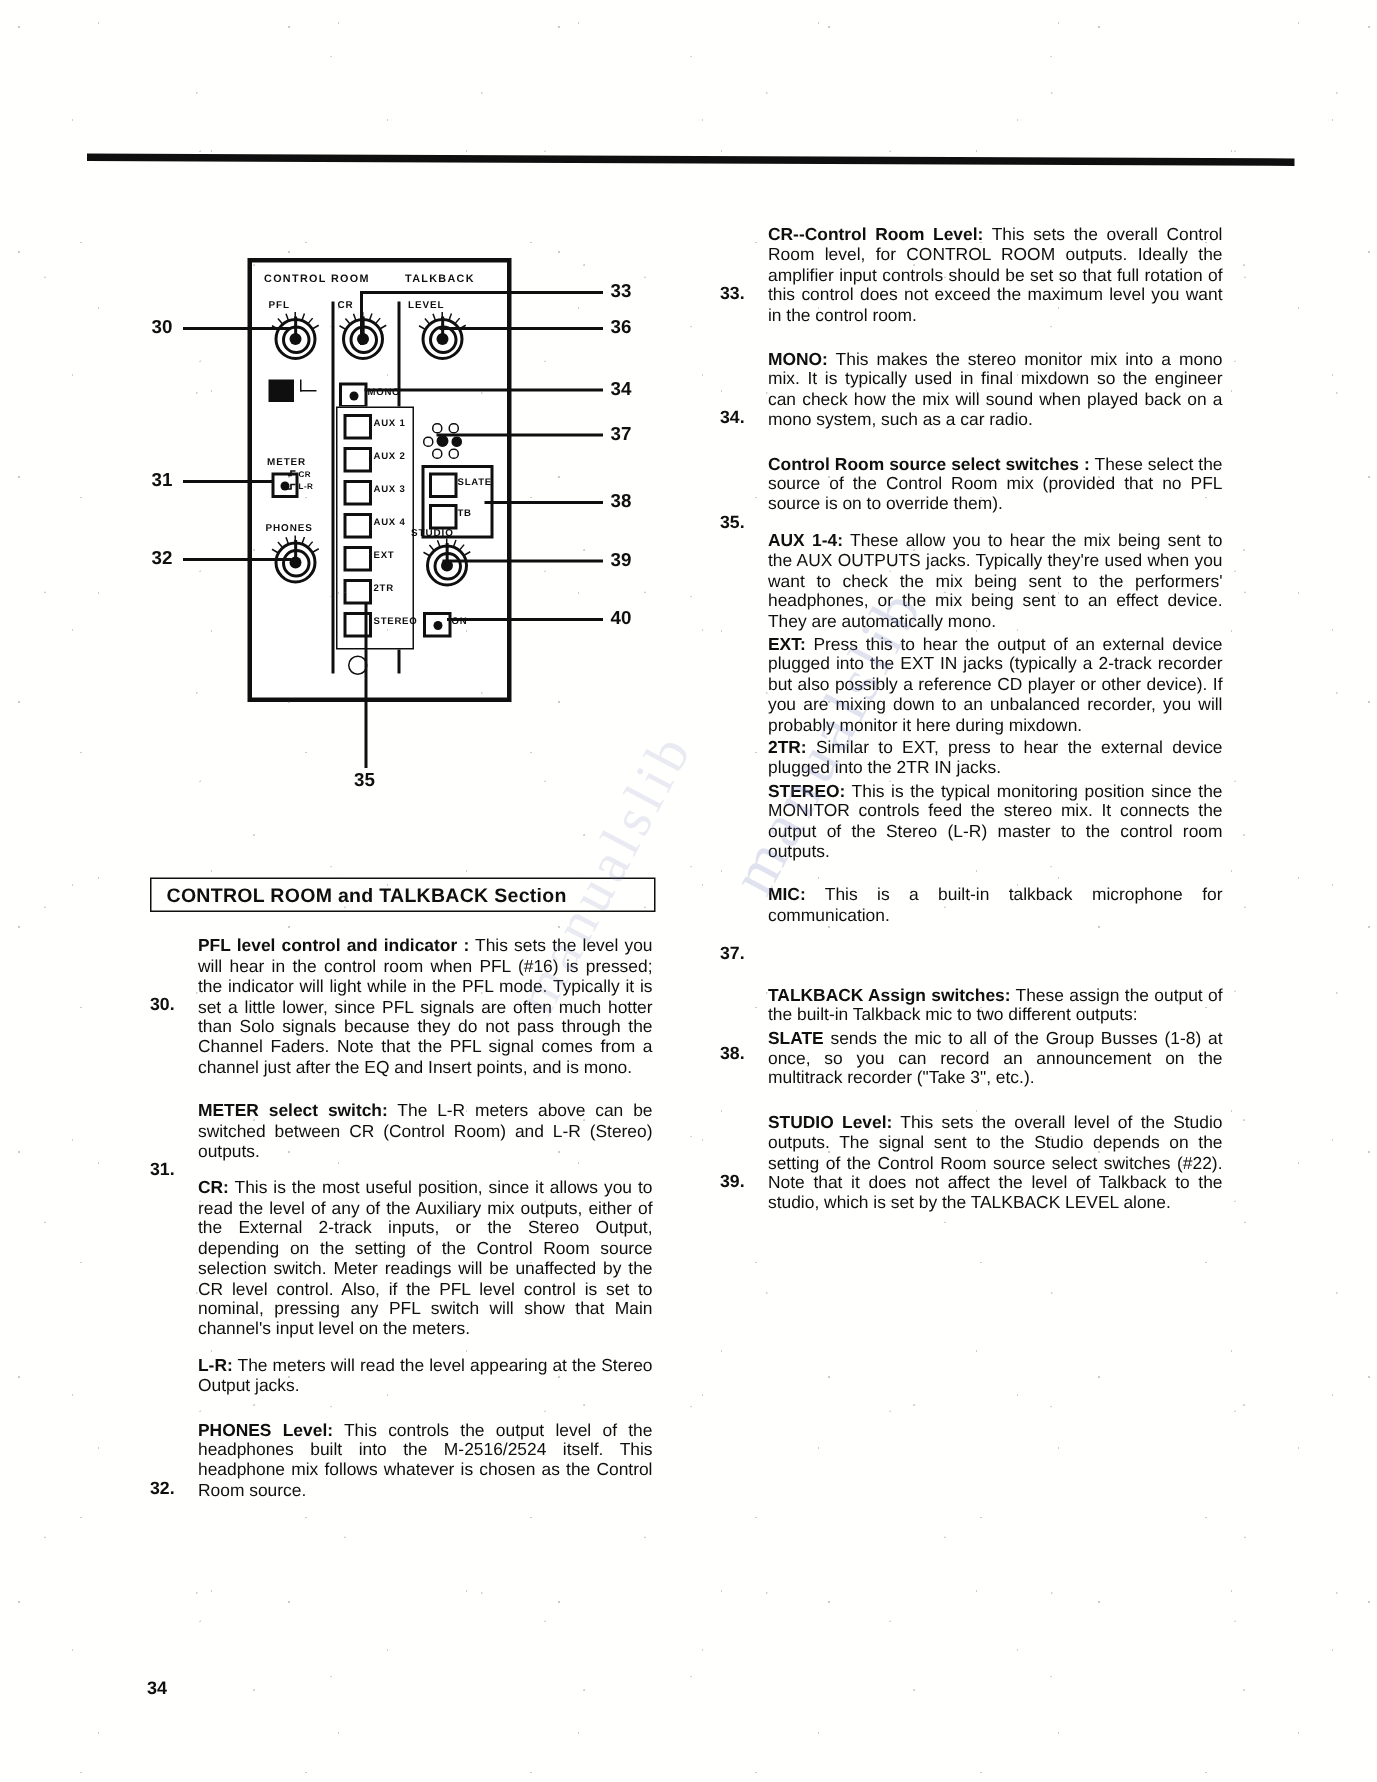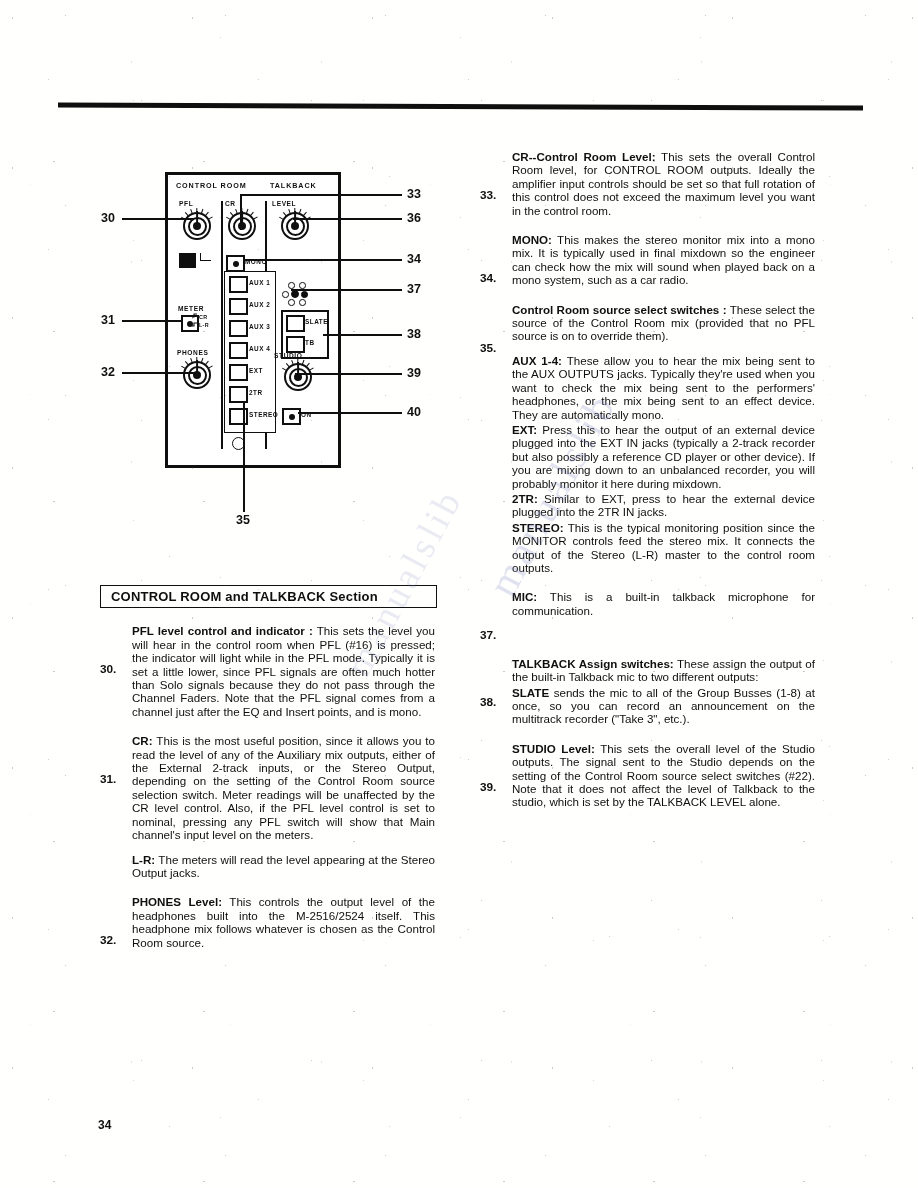--- a/index.html
+++ b/index.html
@@ -450,20 +450,21 @@
     <div id="left-items">
         <div class="item">
           <div class="num">30.</div>
           <div class="body">
             <p><b>PFL level control and indicator :</b><span> This sets the level you will hear in the control room when PFL (#16) is pressed;  the indicator will light while in the PFL mode.  Typically it is set a little lower, since PFL signals are often much hotter than Solo signals because they do not pass through the Channel  Faders.  Note that the PFL signal comes from a channel just after the EQ and Insert points, and is mono.</span></p>
           </div>
         </div>
         <div class="item">
           <div class="num">31.</div>
           <div class="body">
+            <p><b>METER select switch:</b><span>  The L-R meters above can be switched between CR (Control Room) and L-R (Stereo) outputs.</span></p>
             <p><b>CR:</b><span>  This is the most useful position, since it allows you to read the level of any of the Auxiliary mix outputs, either of the External 2-track inputs, or the Stereo Output, depending on the setting of the Control Room source selection switch.   Meter readings will be unaffected by the CR level control.  Also, if the PFL level control is set to nominal, pressing any PFL switch will show that Main channel's input level on the meters.</span></p>
             <p><b>L-R:</b><span>  The meters will read the level appearing at the Stereo Output jacks.</span></p>
           </div>
         </div>
         <div class="item">
           <div class="num">32.</div>
           <div class="body">
             <p><b>PHONES Level:</b><span>  This controls the output level of the headphones built into the M-2516/2524 itself.  This headphone mix follows whatever is chosen as the Control Room  source.</span></p>
           </div>
         </div>

